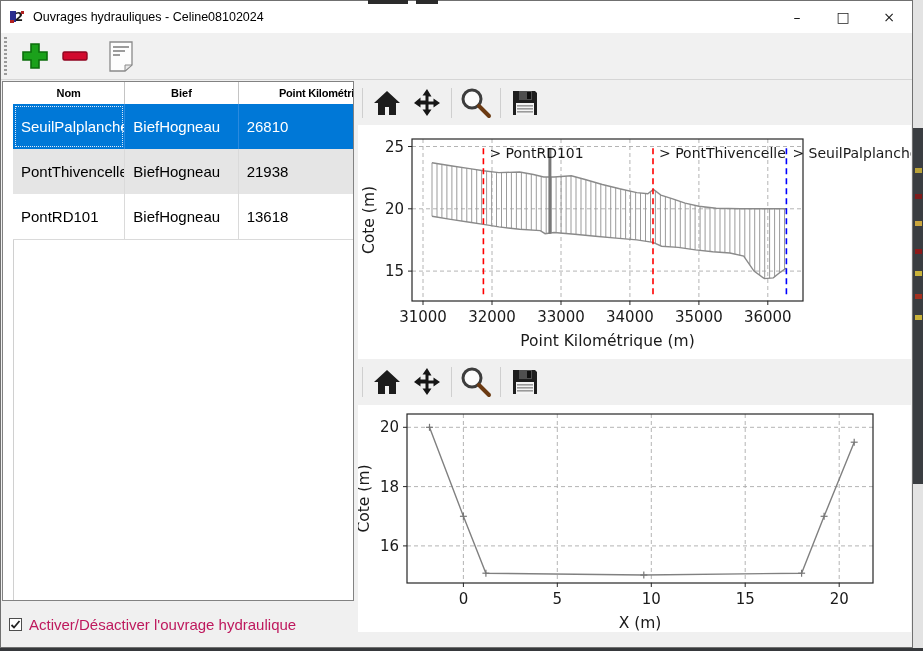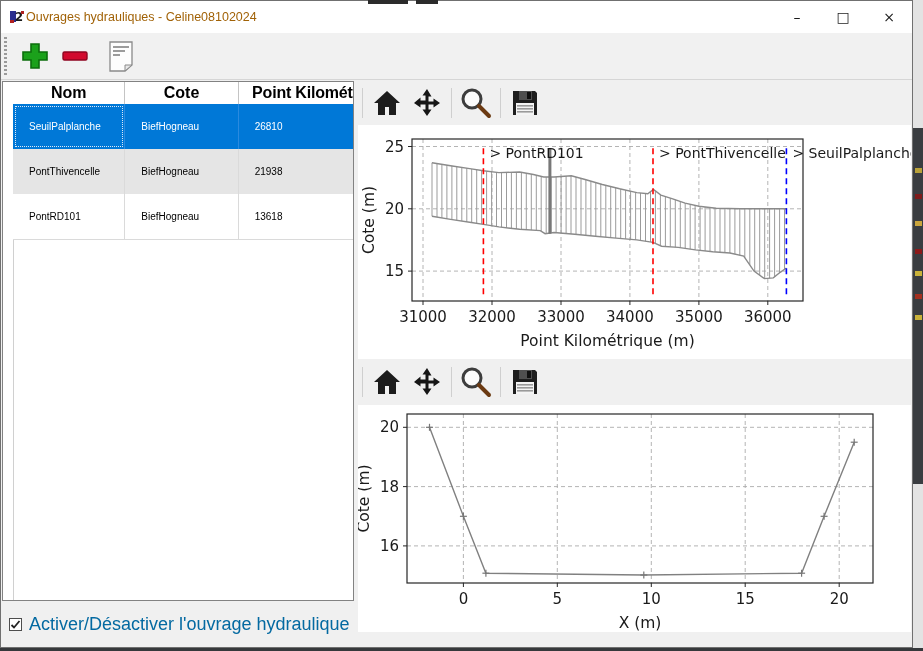--- a/index.html
+++ b/index.html
@@ -4,56 +4,56 @@
 <style>
   html,body{margin:0;padding:0}
   body{width:923px;height:651px;position:relative;overflow:hidden;background:#e9e9e9;
        font-family:"Liberation Sans",sans-serif;-webkit-font-smoothing:antialiased}
   .window{position:absolute;left:0;top:0;width:913px;height:648px;background:#f0f0f0;
           border:1px solid #707070;box-sizing:border-box;overflow:hidden}
   
   .titlebar{position:absolute;left:0;top:0;width:100%;height:32px;background:#ffffff;
             display:flex;align-items:center}
   .app-icon{width:18px;height:18px;margin-left:7px;flex:0 0 auto}
-  .title-text{font-size:12.5px;color:#a16207}
+  .title-text{margin-left:7px;font-size:12.5px;color:#000000}
   .win-controls{position:absolute;right:0;top:0;height:32px;display:flex}
   .win-btn{width:46px;height:32px;display:flex;align-items:center;justify-content:center;
            font-size:14px;color:#1a1a1a;font-family:"DejaVu Sans",sans-serif}
   
   .main-toolbar{position:absolute;left:0;top:32px;width:100%;height:46px;background:#f1f1f1;
                 border-bottom:1px solid #d6d6d6;display:flex;align-items:center}
   .gripper{width:3px;height:38px;margin-left:3px;margin-right:8px;
            background:repeating-linear-gradient(#9a9a9a 0 2px,transparent 2px 4px)}
   .tb-btn{width:40px;height:40px;display:flex;align-items:center;justify-content:center}
   
   .table-widget{position:absolute;left:1px;top:80px;width:352px;height:520px;background:#fff;
                 border:1px solid #828282;box-sizing:border-box;overflow:hidden}
   .tbl-gutter{position:absolute;left:0;top:0;width:10px;height:100%;background:#fff;
               border-right:1px solid #d0d0d0}
   .tbl-header{position:absolute;left:10px;top:0;right:0;height:22px;display:flex;
               border-bottom:1px solid #9a9a9a;background:#fff}
-  .th{font-weight:bold;font-size:16px;display:flex;align-items:center;justify-content:center;
+  .th{font-weight:bold;font-size:11px;display:flex;align-items:center;justify-content:center;
       border-right:1px solid #c4c4c4;box-sizing:border-box;overflow:hidden;position:relative}
   .th.c1{width:113px}.th.c2{width:114px}.th.c3{width:115px;border-right:none}
   .th.c3 span{position:absolute;left:-8px;width:210px;text-align:center;white-space:nowrap;
               letter-spacing:-0.2px}
   .trow{position:absolute;left:10px;right:0;height:45px;display:flex;background:#fff;
         border-bottom:1px solid #dadada}
   .trow.alt{background:#e5e5e5}
-  .td{font-size:10px;display:flex;align-items:center;padding-left:16px;box-sizing:border-box;
+  .td{font-size:15px;display:flex;align-items:center;padding-left:8px;box-sizing:border-box;
       border-right:1px solid #dadada;overflow:hidden;white-space:nowrap}
   .td.c1{width:113px}.td.c2{width:114px}.td.c3{width:115px;border-right:none}
   .trow.selected{background:#0078d7;color:#fff;border-bottom:1px solid #0078d7}
   .trow.selected .td{border-right-color:#2a8adf}
   .trow.selected .td.c1{outline:1px dotted #dce9f7;outline-offset:-3px}
   
   .check-row{position:absolute;left:8px;top:612px;height:22px;display:flex;align-items:center}
   .checkbox{width:13px;height:13px;background:#fff;border:1px solid #4d4d4d;box-sizing:border-box;
             display:flex;align-items:center;justify-content:center}
-  .check-label{margin-left:7px;font-size:18px;color:#0369a1}
+  .check-label{margin-left:7px;font-size:15px;color:#be185d}
   
   .right-panel{position:absolute;left:357px;top:80px;width:554px;height:565px;background:#f0f0f0}
   .mpl-toolbar{position:absolute;left:0;width:100%;height:44px;background:#f0f0f0;display:flex;
                align-items:center}
   .mpl-sep{width:1px;height:30px;background:#cfcfcf;margin:0 4px}
   .mpl-btn{width:40px;height:38px;display:flex;align-items:center;justify-content:center}
   .coords{position:absolute;right:8px;top:0;height:44px;display:flex;align-items:center;
           font-size:12.5px;color:#111;font-family:"DejaVu Sans",sans-serif}
   .fig{position:absolute;left:0;width:553px;background:#fff}
   svg text{font-family:"DejaVu Sans",sans-serif;fill:#1a1a1a}
@@ -108,21 +108,21 @@
     </div>
   </div>
 
   <div class="table-widget">
     <div class="tbl-gutter"></div>
     <div class="tbl-header">
       <div class="th c1">
           <span>Nom</span>
         </div>
       <div class="th c2">
-          <span>Cote</span>
+          <span>Bief</span>
         </div>
       <div class="th c3">
           <span>Point Kilométrique (m)</span>
         </div>
     </div>
     <div class="trow selected" style="top:22px">
       <div class="td c1">SeuilPalplanche</div>
       <div class="td c2">BiefHogneau</div>
       <div class="td c3">26810</div>
     </div>

